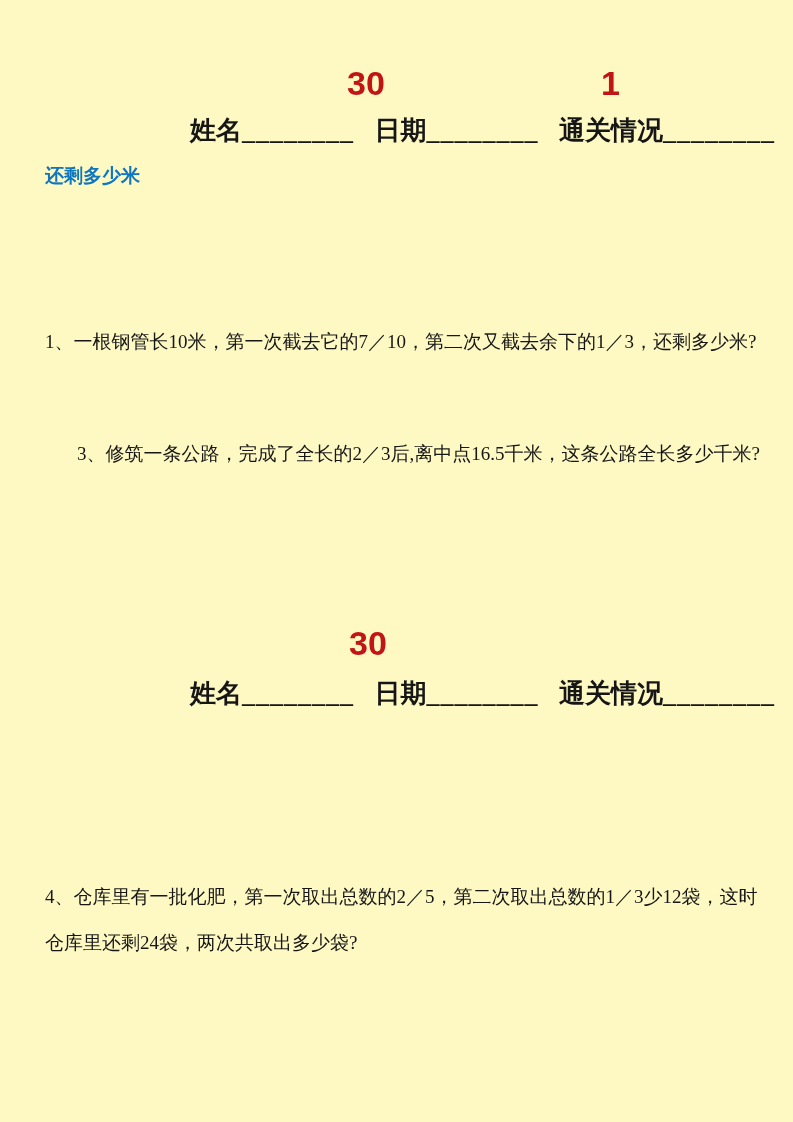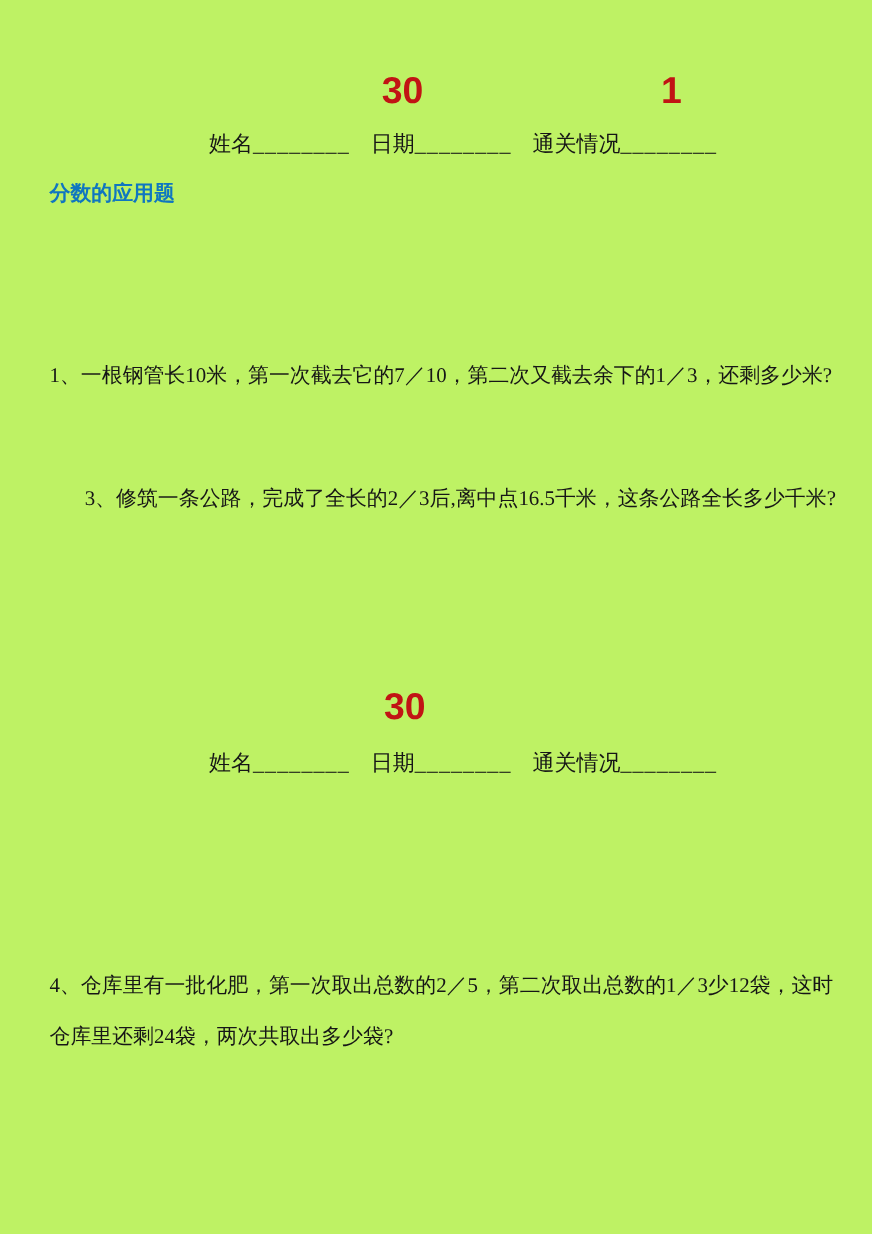--- a/index.html
+++ b/index.html
@@ -4,44 +4,45 @@
 <style>
   html, body {
     margin: 0;
     padding: 0;
     background: #ffffff;
   }
   .page {
     position: relative;
     width: 793px;
     height: 1122px;
-    background: #bef264;
+    background: #fef9c3;
     overflow: hidden;
     font-family: "Liberation Serif", "DejaVu Serif", serif;
     color: var(--text, #161616);
   }
   .score {
     position: absolute;
     font-family: "Liberation Sans", "DejaVu Sans", sans-serif;
     font-weight: bold;
     font-size: 34px;
     line-height: 1;
     color: var(--score-red, #C11414);
   }
   .score-1 { left: 347px; top: 66px; }
   .page-num { left: 601px; top: 66px; }
   .score-2 { left: 349px; top: 626px; }
 
   .name-line {
     position: absolute;
     left: 190px;
-    font-size: 20px;
+    font-size: 26px;
     line-height: 24px;
     white-space: nowrap;
     color: var(--text, #161616);
+    font-weight: bold;
   }
   .name-line-1 { top: 119px; }
   .name-line-2 { top: 682px; }
   .name-group { margin-right: 14px; }
   .blank { letter-spacing: 1px; }
 
   .section-title {
     position: absolute;
     left: 45px;
     top: 163px;
@@ -71,21 +72,21 @@
 
   <span class="score score-1">30</span>
   <span class="score page-num">1</span>
 
   <div class="name-line name-line-1">
     <span class="name-group"><span>姓名</span><span class="blank">________</span></span>
     <span class="name-group"><span>日期</span><span class="blank">________</span></span>
     <span class="name-group"><span>通关情况</span><span class="blank">________</span></span>
   </div>
 
-  <div class="section-title">分数的应用题</div>
+  <div class="section-title">还剩多少米</div>
 
   <div class="q q-2">1、一根钢管长10米，第一次截去它的7／10，第二次又截去余下的1／3，还剩多少米?</div>
   <div class="q q-3">3、修筑一条公路，完成了全长的2／3后,离中点16.5千米，这条公路全长多少千米?</div>
 
   <span class="score score-2">30</span>
 
   <div class="name-line name-line-2">
     <span class="name-group"><span>姓名</span><span class="blank">________</span></span>
     <span class="name-group"><span>日期</span><span class="blank">________</span></span>
     <span class="name-group"><span>通关情况</span><span class="blank">________</span></span>

